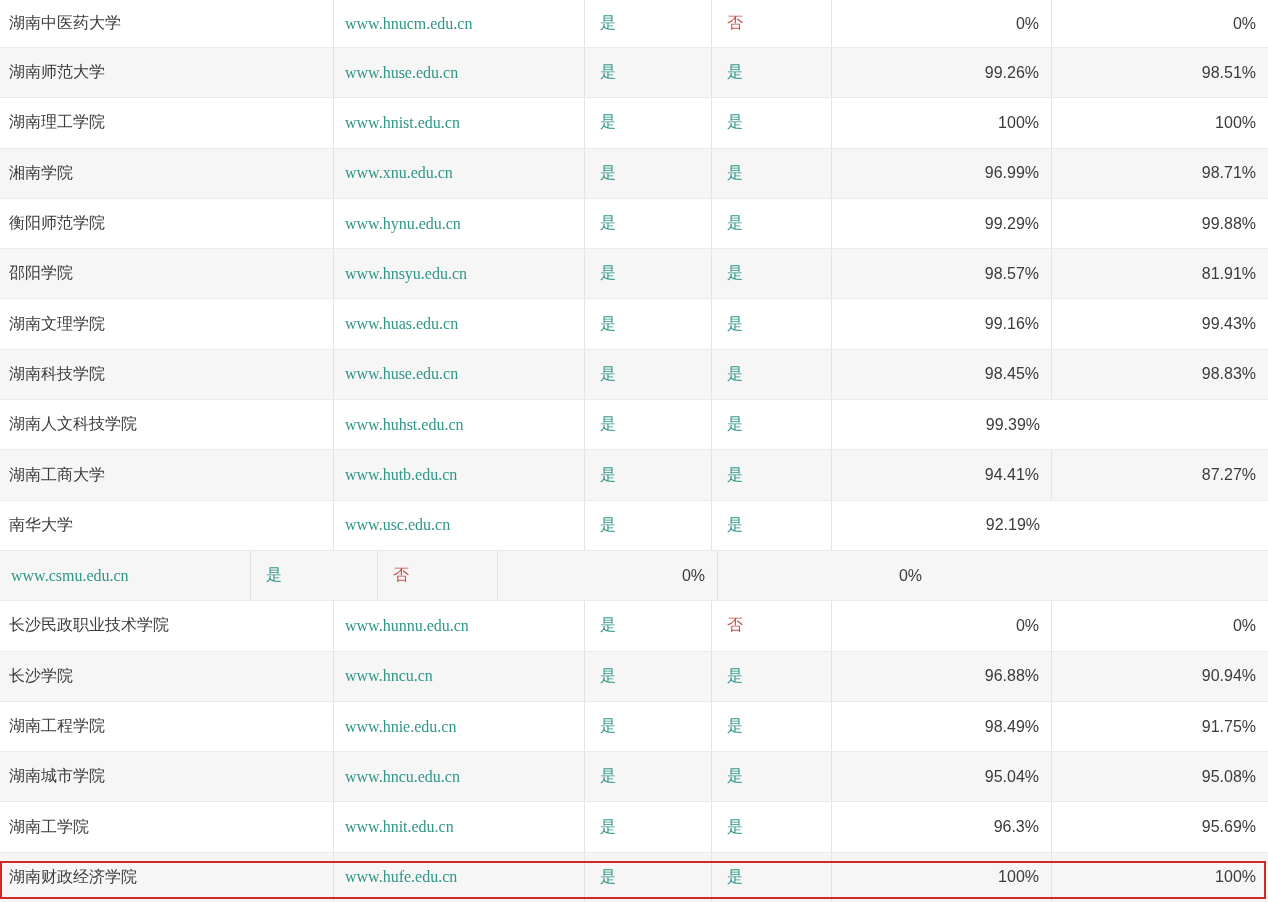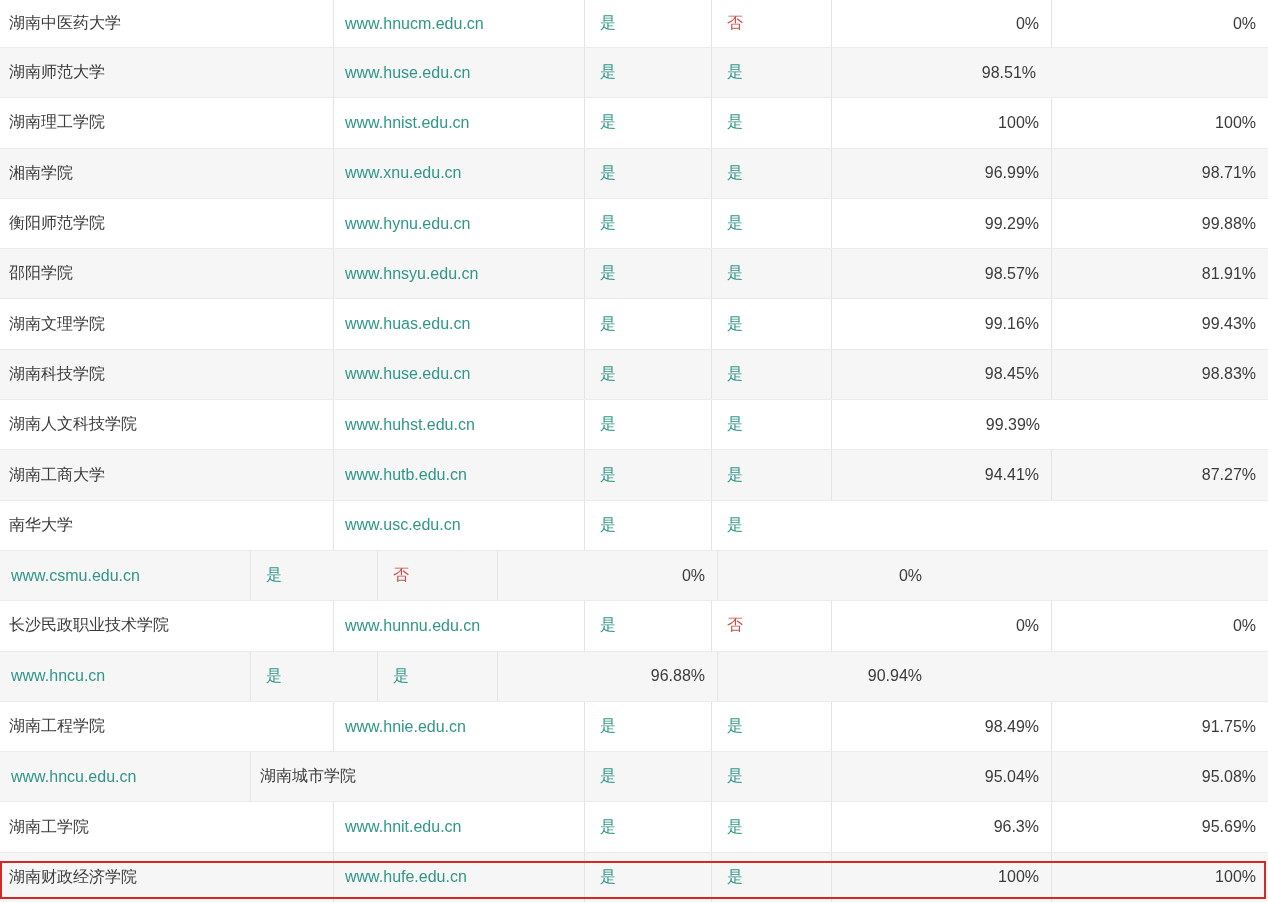--- a/index.html
+++ b/index.html
@@ -15,21 +15,21 @@
   }
   .row:first-child { height: 48px; }
   .row:nth-child(even) { background: var(--row-alt, #f6f6f7); }
   .cell {
     box-sizing: border-box; display: flex; align-items: center;
     font-size: 16px; border-right: 1px solid var(--grid, #e4e4e4);
     overflow: hidden; white-space: nowrap;
   }
   .cell:last-child { border-right: none; }
   .c-name { width: 334px; padding-left: 9px;  color: var(--text, #3d3d3d); }
-  .c-url  { width: 251px; padding-left: 11px; color: var(--teal, #2f9688); cursor: pointer; }
+  .c-url  { width: 251px; padding-left: 11px; color: var(--teal, #2f9688); cursor: pointer; font-family: Liberation Serif, serif; }
   .c-f1   { width: 127px; padding-left: 15px; }
   .c-f2   { width: 120px; padding-left: 15px; }
   .c-p1   { width: 220px; justify-content: flex-end; padding-right: 12px; color: var(--text, #333); }
   .c-p2   { width: 216px; justify-content: flex-end; padding-right: 12px; color: var(--text, #333); }
   .yes { color: var(--teal, #2f9688); }
   .no  { color: var(--red, #c9514a); }
   #highlight-box {
     position: absolute; left: 0; top: 861px; width: 1266px; height: 38px;
     box-sizing: border-box; border: 2px solid var(--hl, #cf2b24);
     pointer-events: none; z-index: 5;
@@ -45,20 +45,21 @@
     <div class="cell c-f1 yes">是</div>
     <div class="cell c-f2 no">否</div>
     <div class="cell c-p1">0%</div>
     <div class="cell c-p2">0%</div>
   </div>
     <div class="row">
     <div class="cell c-name">湖南师范大学</div>
     <div class="cell c-url">www.huse.edu.cn</div>
     <div class="cell c-f1 yes">是</div>
     <div class="cell c-f2 yes">是</div>
+    <div class="cell c-p1">99.26%</div>
     <div class="cell c-p2">98.51%</div>
   </div>
     <div class="row">
     <div class="cell c-name">湖南理工学院</div>
     <div class="cell c-url">www.hnist.edu.cn</div>
     <div class="cell c-f1 yes">是</div>
     <div class="cell c-f2 yes">是</div>
     <div class="cell c-p1">100%</div>
     <div class="cell c-p2">100%</div>
   </div>
@@ -115,54 +116,56 @@
     <div class="cell c-f1 yes">是</div>
     <div class="cell c-f2 yes">是</div>
     <div class="cell c-p1">94.41%</div>
     <div class="cell c-p2">87.27%</div>
   </div>
     <div class="row">
     <div class="cell c-name">南华大学</div>
     <div class="cell c-url">www.usc.edu.cn</div>
     <div class="cell c-f1 yes">是</div>
     <div class="cell c-f2 yes">是</div>
+    <div class="cell c-p1">92.19%</div>
   </div>
     <div class="row">
     <div class="cell c-url">www.csmu.edu.cn</div>
     <div class="cell c-f1 yes">是</div>
     <div class="cell c-f2 no">否</div>
     <div class="cell c-p1">0%</div>
     <div class="cell c-p2">0%</div>
   </div>
     <div class="row">
     <div class="cell c-name">长沙民政职业技术学院</div>
     <div class="cell c-url">www.hunnu.edu.cn</div>
     <div class="cell c-f1 yes">是</div>
     <div class="cell c-f2 no">否</div>
     <div class="cell c-p1">0%</div>
     <div class="cell c-p2">0%</div>
   </div>
     <div class="row">
+    <div class="cell c-name">长沙学院</div>
     <div class="cell c-url">www.hncu.cn</div>
     <div class="cell c-f1 yes">是</div>
     <div class="cell c-f2 yes">是</div>
     <div class="cell c-p1">96.88%</div>
     <div class="cell c-p2">90.94%</div>
   </div>
     <div class="row">
     <div class="cell c-name">湖南工程学院</div>
     <div class="cell c-url">www.hnie.edu.cn</div>
     <div class="cell c-f1 yes">是</div>
     <div class="cell c-f2 yes">是</div>
     <div class="cell c-p1">98.49%</div>
     <div class="cell c-p2">91.75%</div>
   </div>
     <div class="row">
+    <div class="cell c-name">湖南城市学院</div>
     <div class="cell c-url">www.hncu.edu.cn</div>
-    <div class="cell c-name">湖南城市学院</div>
     <div class="cell c-f1 yes">是</div>
     <div class="cell c-f2 yes">是</div>
     <div class="cell c-p1">95.04%</div>
     <div class="cell c-p2">95.08%</div>
   </div>
     <div class="row">
     <div class="cell c-name">湖南工学院</div>
     <div class="cell c-url">www.hnit.edu.cn</div>
     <div class="cell c-f1 yes">是</div>
     <div class="cell c-f2 yes">是</div>

